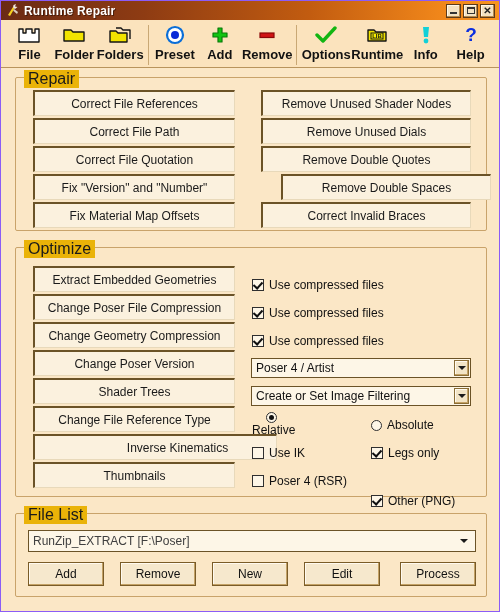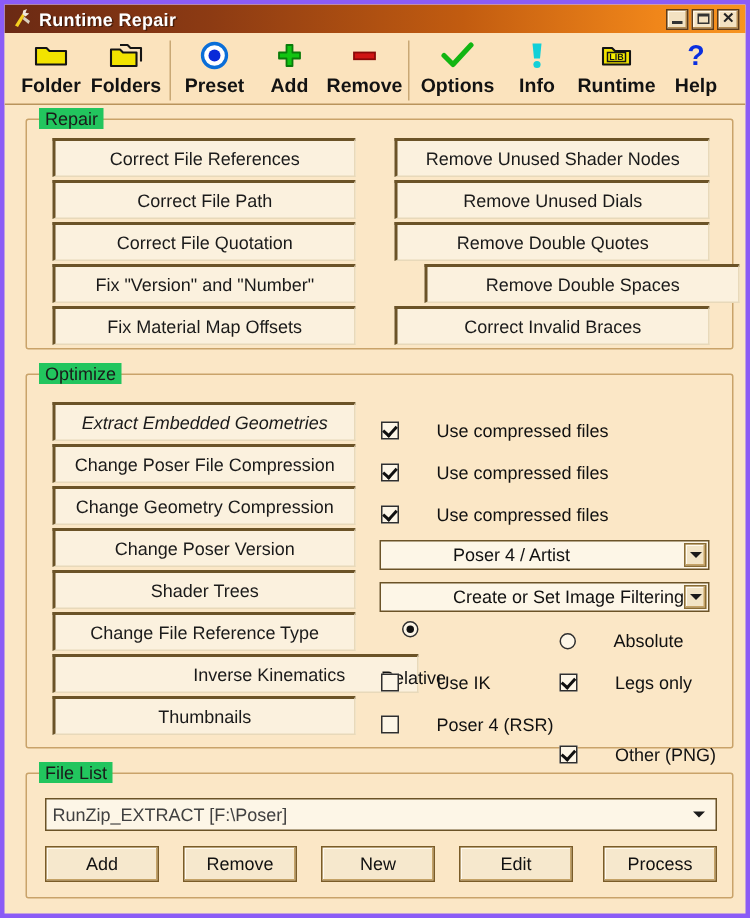--- a/index.html
+++ b/index.html
@@ -9,21 +9,21 @@
   body {
     font-family: "Liberation Sans", sans-serif;
     -webkit-font-smoothing: none;
   }
   #app {
     position: relative;
     width: 500px;
     height: 612px;
     box-sizing: border-box;
     background: #fbe7c6;
-    border: 3px solid #8b5cf6;
+    border: 1px solid #8b5cf6;
     overflow: hidden;
   }
 
   
   .titlebar {
     position: relative;
     height: 19px;
     background: linear-gradient(to right, #6b2a14 0%, #8d3b13 28%, #c25c10 62%, #f0861a 88%, #f79420 100%);
     display: flex;
     align-items: center;
@@ -110,23 +110,23 @@
   
   .group {
     position: absolute;
     border: 1px solid #c9a36a;
     border-radius: 2px;
     box-sizing: border-box;
   }
   .group > .glabel {
     position: absolute;
     top: -8px; left: 8px;
-    background: #22c55e;
+    background: #eab308;
     padding: 0 4px;
-    font-size: 12px;
+    font-size: 16px;
     color: #1a1a1a;
     white-space: nowrap;
   }
 
   
   .flatbtn {
     position: absolute;
     background: #fbf1de;
     border-top: 2px solid #6b5327;
     border-left: 2px solid #6b5327;
@@ -162,21 +162,21 @@
     position: absolute;
     background: #fdf6e7;
     border: 1px solid #6b5327;
     box-sizing: border-box;
     display: flex;
     align-items: center;
     font-size: 12px;
     color: #111;
     padding-left: 4px;
   }
-  .combo .ctext { flex: 1 1 auto; white-space: nowrap; overflow: hidden; margin-left: 44px; }
+  .combo .ctext { flex: 1 1 auto; white-space: nowrap; overflow: hidden; }
   .combo .carrow {
     width: 15px;
     align-self: stretch;
     margin: 1px 1px 1px 0;
     background: #f2e4c6;
     border: 1px solid #8a6c34;
     box-shadow: inset -1px -1px 0 #c4a266, inset 1px 1px 0 #fffaf0;
     display: flex; align-items: center; justify-content: center;
     box-sizing: border-box;
   }
@@ -190,21 +190,20 @@
 
   
   .chkrow {
     position: absolute;
     display: flex;
     align-items: center;
     font-size: 12px;
     color: #111;
     white-space: nowrap;
     cursor: default;
-    gap: 20px;
   }
   .cbox {
     width: 12px; height: 12px;
     background: #fdf6e7;
     border: 1px solid #2f2f2f;
     box-sizing: border-box;
     margin-right: 5px;
     position: relative;
     flex: 0 0 auto;
   }
@@ -271,20 +270,28 @@
           <span class="mx"></span>
         </div>
       <div class="win-btn">
           <span class="cl">✕</span>
         </div>
     </div>
   </div>
 
   <div class="toolbar">
 
+    <div class="tb-item">
+      <span class="tb-ico">
+        <svg width="24" height="20" viewBox="0 0 24 20">
+          <path d="M2 4 L2 17 L22 17 L22 4 L18 4 L18 8 L15 8 L15 4 L9 4 L9 8 L6 8 L6 4 Z" fill="#ffffff" stroke="#141414" stroke-width="1.4" stroke-linejoin="round"></path>
+        </svg>
+      </span>
+      <span class="tb-lbl">File</span>
+    </div>
 
     <div class="tb-item">
       <span class="tb-ico">
         <svg width="24" height="20" viewBox="0 0 24 20">
           <path d="M2 5 L9 5 L11 7 L22 7 L22 16 L2 16 Z" fill="#f2e300" stroke="#141414" stroke-width="1.4" stroke-linejoin="round"></path>
         </svg>
       </span>
       <span class="tb-lbl">Folder</span>
     </div>
 
@@ -330,41 +337,41 @@
 
     <div class="tb-sep"></div>
 
     <div class="tb-item" style="width:56px">
       <span class="tb-ico">
         <svg width="22" height="20" viewBox="0 0 22 20">
           <path d="M2 10 L8 16 L20 3" fill="none" stroke="#12b512" stroke-width="3.4" stroke-linecap="round" stroke-linejoin="round"></path>
         </svg>
       </span>
       <span class="tb-lbl">Options</span>
-    </div>
-
-    <div class="tb-item">
-      <span class="tb-ico">
-        <svg width="14" height="20" viewBox="0 0 14 20">
-          <path d="M7 2 L10 2 L9 12 L5 12 L4 2 Z" fill="#12d0d8"></path>
-          <circle cx="7" cy="16" r="2.4" fill="#12d0d8"></circle>
-        </svg>
-      </span>
-      <span class="tb-lbl">Info</span>
     </div>
 
     <div class="tb-item" style="width:56px">
       <span class="tb-ico">
         <svg width="24" height="20" viewBox="0 0 24 20">
           <path d="M3 5 L9 5 L11 7 L21 7 L21 16 L3 16 Z" fill="#f2e300" stroke="#141414" stroke-width="1.4" stroke-linejoin="round"></path>
           <rect x="6" y="8" width="12" height="6" fill="#f7f000" stroke="#141414" stroke-width="1"></rect>
           <text x="12" y="13" font-size="6" font-family="Liberation Sans, sans-serif" font-weight="bold" text-anchor="middle" fill="#141414">LIB</text>
         </svg>
       </span>
       <span class="tb-lbl">Runtime</span>
+    </div>
+
+    <div class="tb-item">
+      <span class="tb-ico">
+        <svg width="14" height="20" viewBox="0 0 14 20">
+          <path d="M7 2 L10 2 L9 12 L5 12 L4 2 Z" fill="#12d0d8"></path>
+          <circle cx="7" cy="16" r="2.4" fill="#12d0d8"></circle>
+        </svg>
+      </span>
+      <span class="tb-lbl">Info</span>
     </div>
 
     <div class="tb-item">
       <span class="tb-ico">
         <svg width="16" height="20" viewBox="0 0 16 20">
           <text x="8" y="16" font-size="19" font-family="Liberation Sans, sans-serif" font-weight="bold" text-anchor="middle" fill="#0b2fe0">?</text>
         </svg>
       </span>
       <span class="tb-lbl">Help</span>
     </div>
@@ -383,21 +390,21 @@
     <div class="flatbtn" style="left:245px; top:12px;  width:210px; height:26px;">Remove Unused Shader Nodes</div>
     <div class="flatbtn" style="left:245px; top:68px;  width:210px; height:26px;">Remove Double Quotes</div>
     <div class="flatbtn" style="left:245px; top:40px;  width:210px; height:26px;">Remove Unused Dials</div>
     <div class="flatbtn" style="left:245px; top:96px;  width:210px; height:26px;margin-left:20px;">Remove Double Spaces</div>
     <div class="flatbtn" style="left:245px; top:124px; width:210px; height:26px;">Correct Invalid Braces</div>
   </div>
 
   <div class="group" style="left:14px; top:246px; width:472px; height:250px;">
     <span class="glabel">Optimize</span>
 
-    <div class="flatbtn" style="left:17px; top:18px;  width:202px; height:26px;font-style:italic;">Extract Embedded Geometries</div>
+    <div class="flatbtn" style="left:17px; top:18px;  width:202px; height:26px;">Extract Embedded Geometries</div>
     <div class="flatbtn" style="left:17px; top:46px;  width:202px; height:26px;">Change Poser File Compression</div>
     <div class="flatbtn" style="left:17px; top:74px;  width:202px; height:26px;">Change Geometry Compression</div>
     <div class="flatbtn" style="left:17px; top:102px; width:202px; height:26px;">Change Poser Version</div>
     <div class="flatbtn" style="left:17px; top:130px; width:202px; height:26px;">Shader Trees</div>
     <div class="flatbtn" style="left:17px; top:158px; width:202px; height:26px;">Change File Reference Type</div>
     <div class="flatbtn" style="left:17px; top:186px; width:244px; height:26px;padding-left:44px;">Inverse Kinematics</div>
     <div class="flatbtn" style="left:17px; top:214px; width:202px; height:26px;">Thumbnails</div>
 
     <div class="chkrow" style="left:236px; top:30px;">
       <span class="cbox checked"></span>

